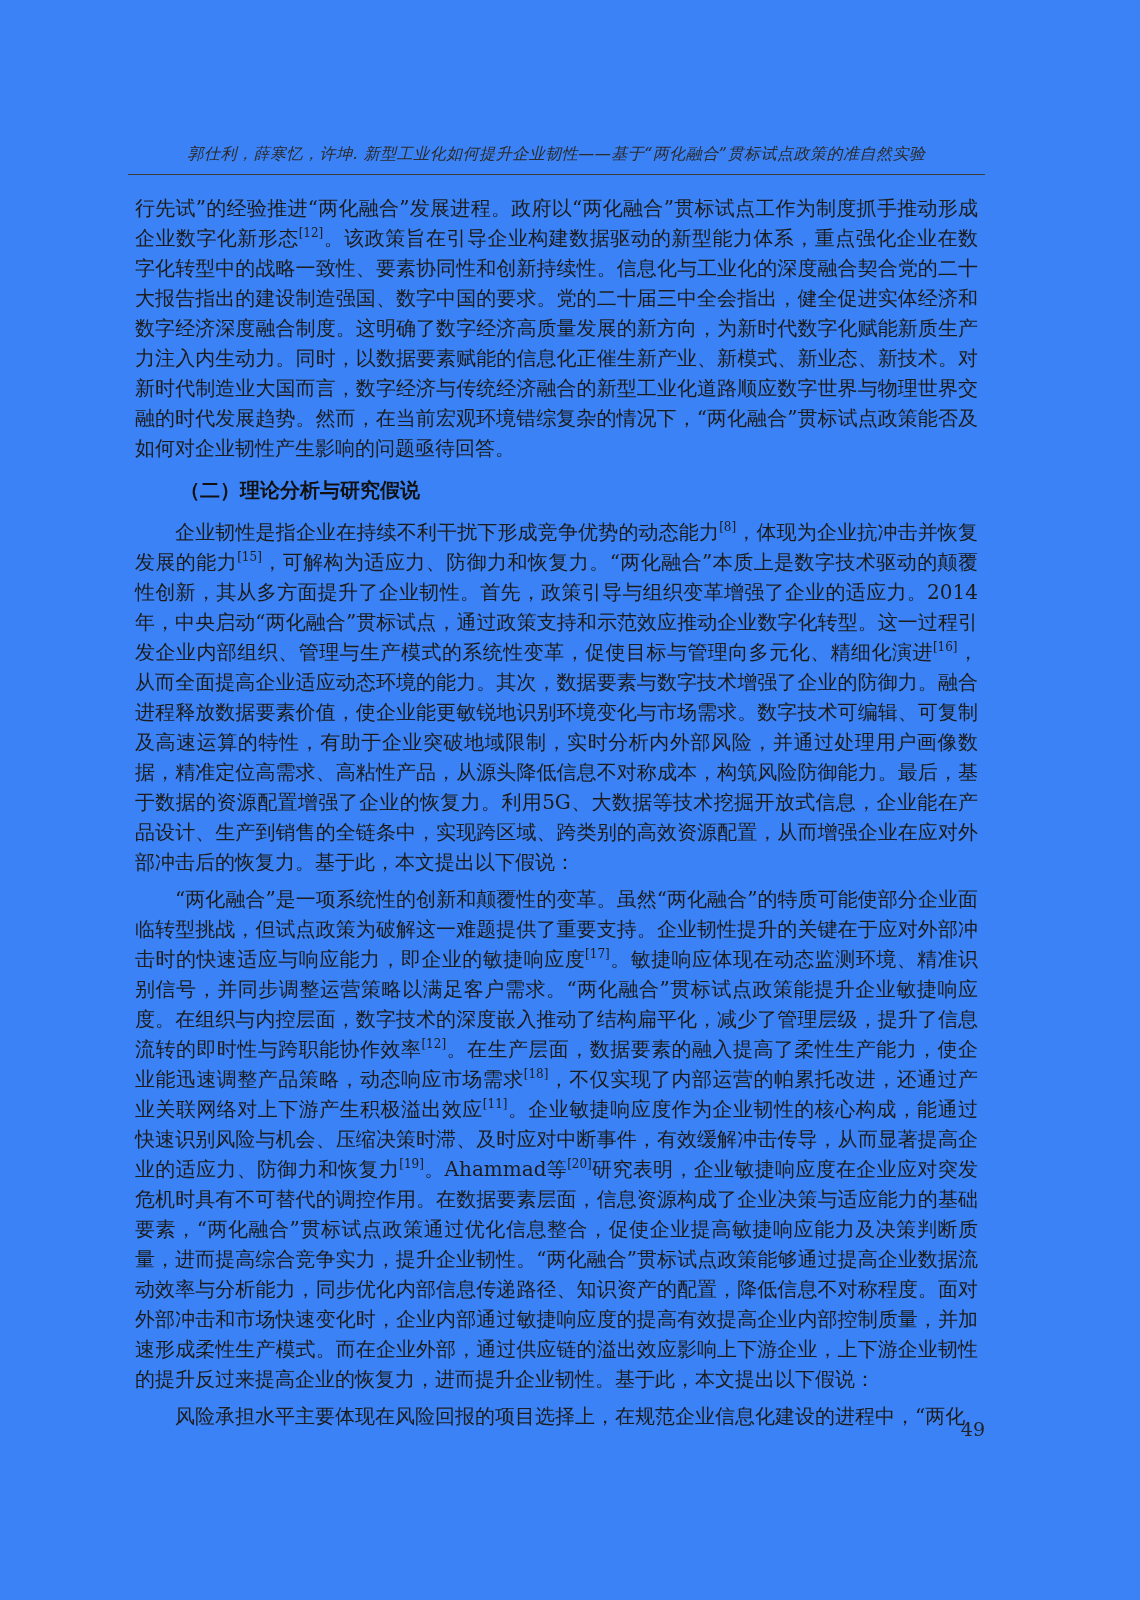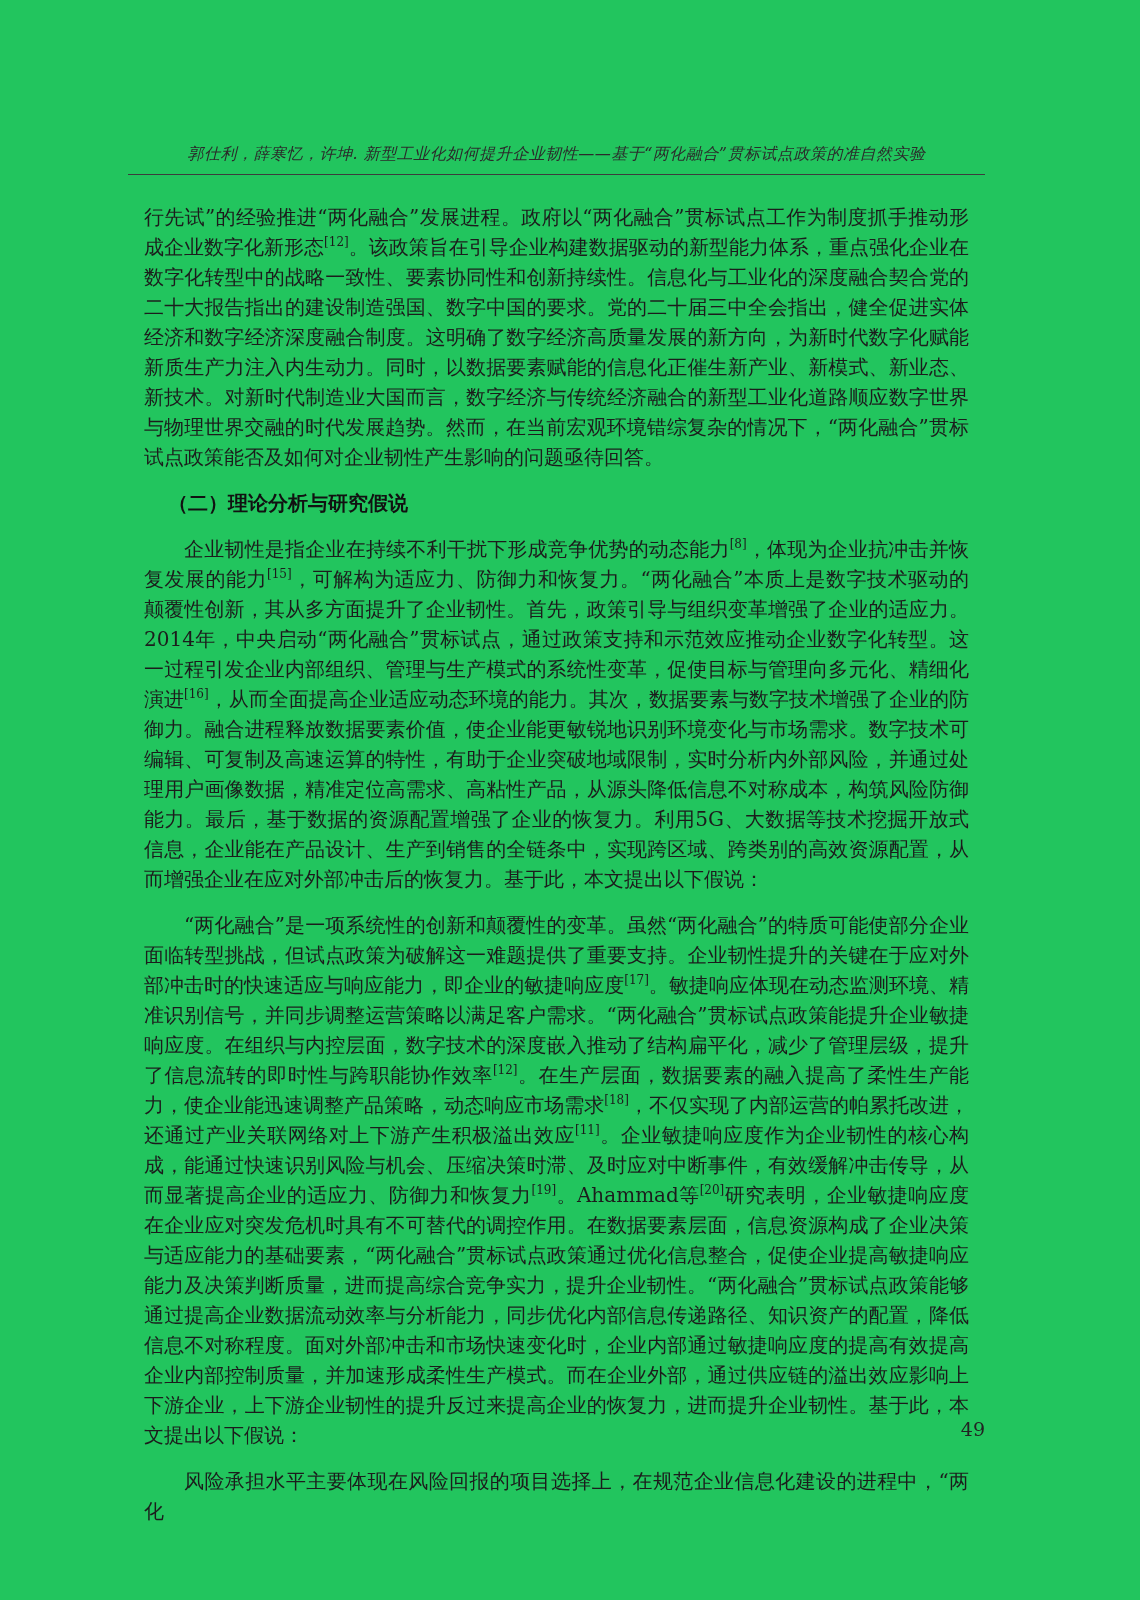--- a/index.html
+++ b/index.html
@@ -1,41 +1,41 @@
 <!DOCTYPE html>
 <html><head>
 <meta charset="utf-8">
 <style>
   html,body{margin:0;padding:0;}
   body{
     width:1140px;height:1600px;background:#ffffff;position:relative;
     font-family:"DejaVu Serif", serif;color:#1c1c1c;
     -webkit-font-smoothing:antialiased;
   }
-  .page{position:absolute;inset:0;background:#22c55e;overflow:hidden;}
+  .page{position:absolute;inset:0;background:#3b82f6;overflow:hidden;}
   .running-header{
     position:absolute;left:128px;width:857px;top:144px;
     border-bottom:1.5px solid #3c3c3c;padding-bottom:9px;
     text-align:center;
   }
   .running-header-text{
     font-style:italic;font-size:16px;color:#2b2b2b;letter-spacing:0.5px;
     white-space:nowrap;
   }
   .article{
     position:absolute;left:128px;width:857px;top:186px;
   }
   .para{
-    margin:16px;font-size:20px;line-height:30px;
+    margin:7px;font-size:20px;line-height:30px;
     text-align:justify;text-justify:inter-ideograph;
     text-indent:2em;
   }
   .no-indent{text-indent:0;}
   .section-heading{
-    margin:0;font-size:20px;line-height:30px;text-indent:2em;
+    margin:12px;font-size:20px;line-height:30px;text-indent:2em;
     font-family:"DejaVu Sans", sans-serif;font-weight:bold;color:#111;
     text-align:left;
   }
   .hyp-label{
     font-family:"DejaVu Sans", sans-serif;font-weight:bold;color:#111;
   }
   sup.ref{
     font-size:12px;line-height:0;vertical-align:super;letter-spacing:0;
   }
   .page-number{

